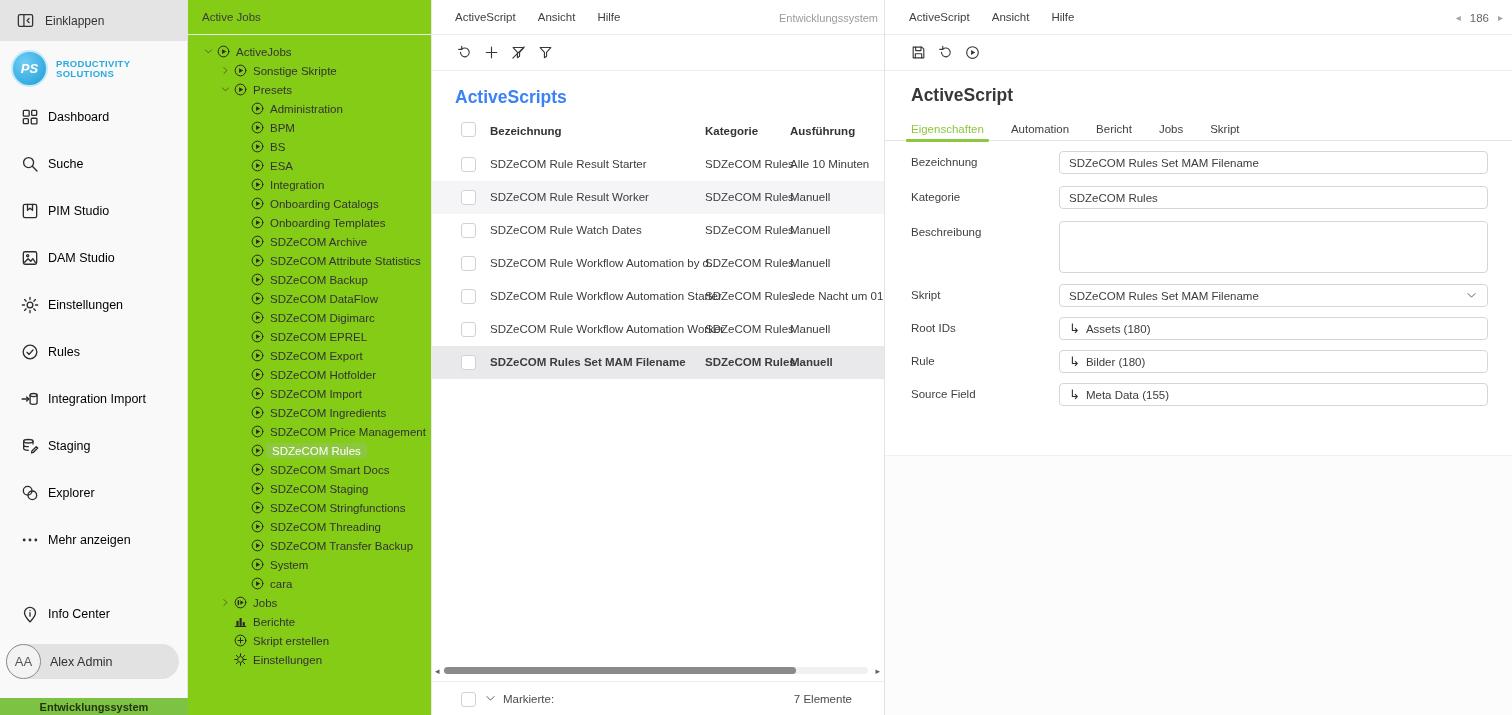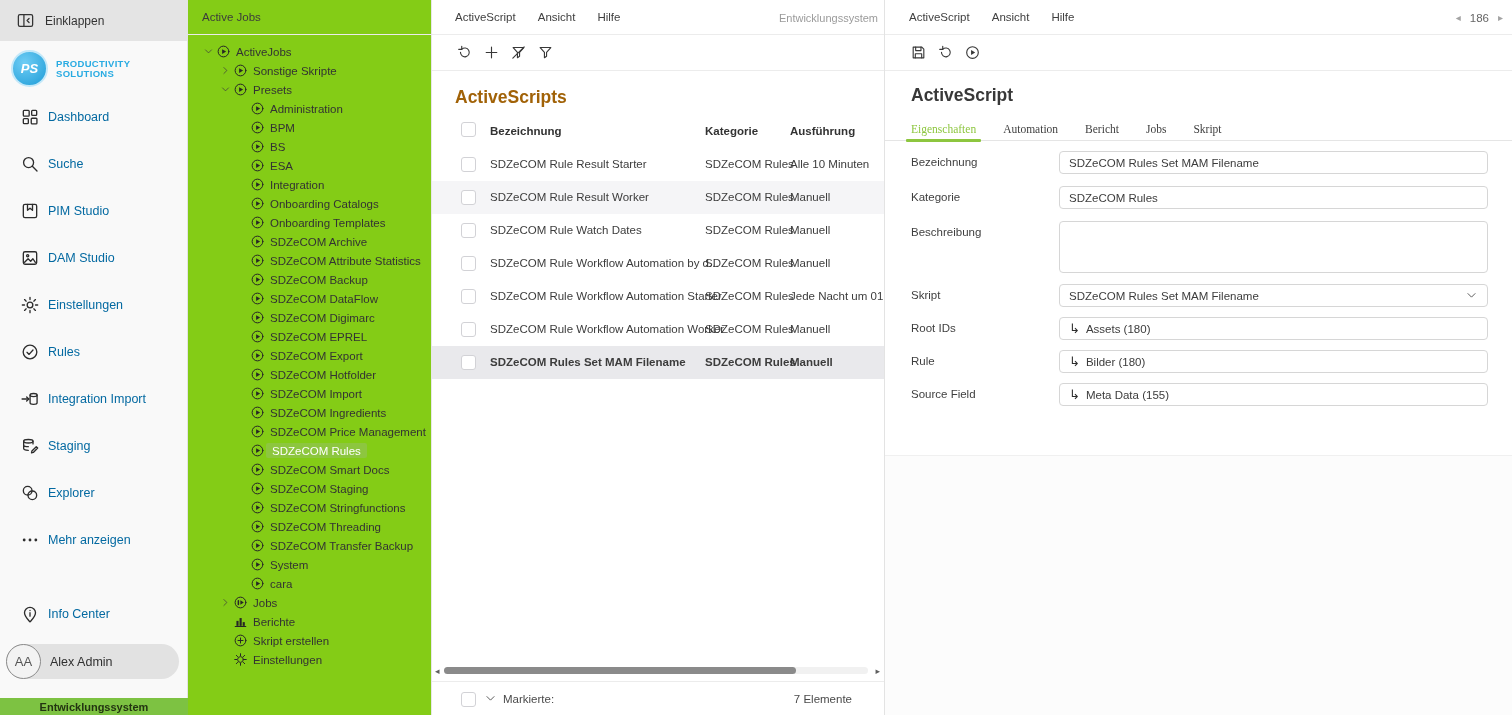--- a/index.html
+++ b/index.html
@@ -7,21 +7,21 @@
   body { font-family:"Liberation Sans","DejaVu Sans",sans-serif; color:#3c3c3c; background:#fff; position:relative; font-size:12px; }
   svg { fill:none; stroke:currentColor; stroke-width:1.6; stroke-linecap:round; stroke-linejoin:round; display:block; }
 
   
   .sidebar { position:absolute; left:0; top:0; width:188px; height:715px; background:#f9f9f9; border-right:1px solid #e3e3e3; }
   .collapse-bar { position:absolute; top:0; left:0; right:0; height:41px; background:#e4e4e4; display:flex; align-items:center; padding-left:16px; gap:10px; font-size:12px; color:#333; cursor:pointer; }
   .collapse-bar svg { width:19px; height:19px; }
   .logo-row { position:absolute; top:50px; left:11px; display:flex; align-items:center; gap:8px; }
   .logo-circle { width:37px; height:37px; border-radius:50%; background:radial-gradient(circle at 35% 32%, #6fcdf5, #1e9cd7); border:2px solid #c3e8f9; color:#fff; display:flex; align-items:center; justify-content:center; font-size:13px; font-weight:bold; font-style:italic; }
   .logo-text { color:var(--logo-blue,#29abe2); font-size:9.5px; font-weight:bold; line-height:10px; letter-spacing:.3px; }
-  .nav-item { position:absolute; left:0; width:188px; height:26px; display:flex; align-items:center; padding-left:20px; gap:8px; font-size:12.5px; color:#0369a1; cursor:pointer; }
+  .nav-item { position:absolute; left:0; width:188px; height:26px; display:flex; align-items:center; padding-left:20px; gap:8px; font-size:12.5px; color:#000000; cursor:pointer; }
   .nav-item .ic { width:20px; height:20px; flex:0 0 20px; color:#2d2d2d; }
   .nav-item .ic svg { width:20px; height:20px; }
   .user-pill { position:absolute; left:6px; top:644px; width:173px; height:35px; background:#e2e2e2; border-radius:18px; display:flex; align-items:center; gap:9px; cursor:pointer; }
   .avatar { width:35px; height:35px; border-radius:50%; border:1.5px solid #8b8b8b; background:#f3f3f3; display:flex; align-items:center; justify-content:center; font-size:13px; color:#555; }
   .user-name { font-size:12.5px; color:#303030; }
   .env-bar { position:absolute; bottom:0; left:0; width:188px; height:17px; background:var(--env-green,#7dc242); display:flex; align-items:center; justify-content:center; font-size:11px; font-weight:bold; color:#233411; }
 
   
   .tree-panel { position:absolute; left:188px; top:0; width:244px; height:715px; background:#84cc16; border-right:1px solid #e7e7e7; }
   .tree-header { height:35px; border-bottom:1px solid #ebebeb; display:flex; align-items:center; padding-left:14px; font-size:11.5px; color:#3c3c3c; }
@@ -37,21 +37,21 @@
   .menubar { height:35px; border-bottom:1px solid #ececec; display:flex; align-items:center; padding-left:23px; gap:22px; font-size:11.5px; color:#3f3f3f; position:relative; }
   .menu-item { cursor:pointer; }
   .toolbar { height:36px; border-bottom:1px solid #ececec; display:flex; align-items:center; padding-left:23px; gap:9px; color:#383838; }
   .tool-btn { width:18px; height:18px; display:flex; align-items:center; justify-content:center; cursor:pointer; }
   .tool-btn svg { width:17px; height:17px; }
   .cb { width:15px; height:15px; border:1px solid #d2d2d6; border-radius:3px; background:#fff; display:inline-block; cursor:pointer; }
 
   
   .panel-mid { position:absolute; left:432px; top:0; width:452px; height:715px; background:#fff; }
   .env-label { position:absolute; right:6px; top:0; height:35px; display:flex; align-items:center; color:#9b9b9b; font-size:11px; }
-  .list-title { position:absolute; left:23px; top:87px; font-size:17.5px; font-weight:bold; color:#a16207; }
+  .list-title { position:absolute; left:23px; top:87px; font-size:17.5px; font-weight:bold; color:#3b82f6; }
   .thead { position:absolute; top:119px; left:0; right:0; height:24px; font-weight:bold; font-size:11.5px; color:#333; }
   .thead .cb { position:absolute; left:29px; top:3px; }
   .th { position:absolute; top:0; line-height:24px; }
   .trows { position:absolute; top:148px; left:0; right:0; }
   .t-row { height:33px; position:relative; font-size:11.5px; color:#3c3c3c; cursor:pointer; }
   .t-row.shaded { background:#f5f5f7; }
   .t-row.selected { background:#e9e9ec; font-weight:bold; }
   .t-row .cb { position:absolute; left:29px; top:9px; }
   .td { position:absolute; top:0; line-height:33px; white-space:nowrap; }
   .td.c-name { left:58px; } .td.c-cat { left:273px; } .td.c-exec { left:358px; }
@@ -67,21 +67,21 @@
   .foot-chev svg { width:13px; height:13px; }
   .foot-label { position:absolute; left:71px; top:0; line-height:35px; }
   .foot-count { position:absolute; right:32px; top:0; line-height:35px; color:#4a4a4a; }
 
   
   .panel-right { position:absolute; left:884px; top:0; width:628px; height:715px; background:#fff; border-left:1px solid #e3e3e3; }
   .panel-right .menubar, .panel-right .toolbar { padding-left:24px; }
   .pagination { position:absolute; right:9px; top:0; height:35px; display:flex; align-items:center; gap:9px; font-size:11.5px; color:#666; }
   .pag-arrow { color:#a3a3a3; font-size:10px; cursor:pointer; }
   .detail-title { position:absolute; left:26px; top:85px; font-size:17.5px; font-weight:bold; color:#383838; }
-  .tabs { position:absolute; top:116px; left:0; right:0; height:25px; border-bottom:1px solid #e5e5e5; display:flex; padding-left:26px; gap:27px; font-size:11.5px;font-family:Liberation Serif, serif; }
+  .tabs { position:absolute; top:116px; left:0; right:0; height:25px; border-bottom:1px solid #e5e5e5; display:flex; padding-left:26px; gap:27px; font-size:11.5px; }
   .tab { height:25px; display:flex; align-items:center; color:#3f3f3f; position:relative; cursor:pointer; }
   .tab.active { color:var(--accent,#8dc63f); }
   .tab.active::after { content:""; position:absolute; left:-5px; right:-5px; bottom:-1px; height:3px; background:var(--accent,#8dc63f); border-radius:1px; }
   .form { position:absolute; top:141px; left:0; right:0; }
   .f-label { position:absolute; left:26px; font-size:11.5px; color:#3f3f3f; }
   .f-ctrl { position:absolute; left:174px; right:24px; height:23px; border:1px solid #d6d6d6; border-radius:4px; background:#fff; font-size:11.5px; color:#3c3c3c; }
   input.f-ctrl { padding:0 9px; font-family:inherit; outline:none; }
   textarea.f-ctrl { height:52px; resize:none; padding:4px 9px; font-family:inherit; outline:none; }
   .f-select { display:flex; align-items:center; padding:0 9px; cursor:pointer; }
   .f-select .val { flex:1; }

